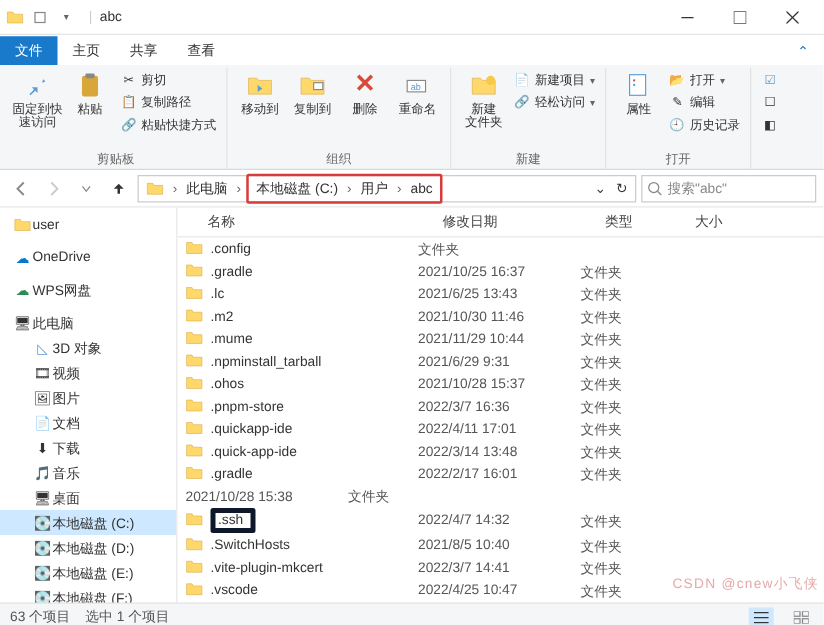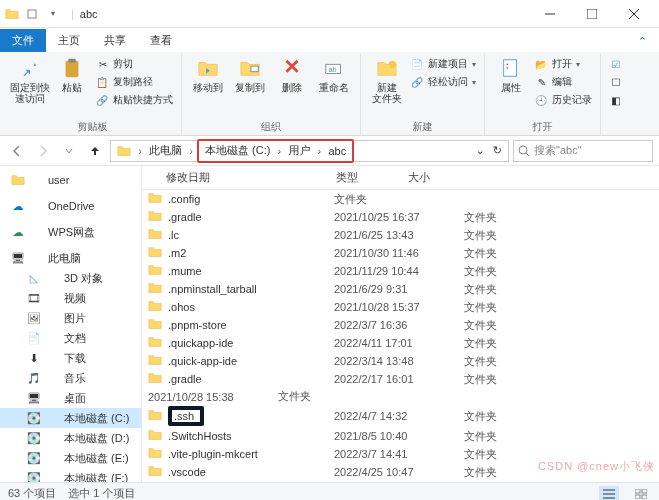--- a/index.html
+++ b/index.html
@@ -27,29 +27,29 @@
 .addr { height: 30px; display: flex; align-items: center; gap: 4px; padding: 0 6px; border-bottom: 1px solid #e8e8e8; }
 .navbtn { width: 22px; height: 22px; display: flex; align-items: center; justify-content: center; color: #888; }
 .navbtn.on { color: #333; }
 .breadcrumb { flex: 1; height: 22px; border: 1px solid #ccc; display: flex; align-items: center; padding: 0 2px; gap: 0; background: #fff; }
 .bc-seg { display: flex; align-items: center; padding: 0 4px; font-size: 11px; height: 20px; }
 .bc-sep { width: 10px; display: flex; align-items: center; justify-content: center; color: #666; }
 .bc-hl { border: 2px solid #d93a3a; border-radius: 2px; padding: 0 2px; margin: 0 1px; }
 .search { width: 140px; height: 22px; border: 1px solid #ccc; display: flex; align-items: center; padding: 0 4px; gap: 4px; color: #888; background: #fff; }
 .main { display: flex; height: 316px; }
 .tree { width: 142px; border-right: 1px solid #e8e8e8; overflow: hidden; padding: 4px 0; }
-.tnode { display: flex; align-items: center; gap: 22px; padding: 2px 4px 2px 10px; font-size: 11px; white-space: nowrap; }
+.tnode { display: flex; align-items: center; gap: 0; padding: 2px 4px 2px 10px; font-size: 11px; white-space: nowrap; }
 .tnode.sub { padding-left: 26px; }
 .tnode.sel { background: #cde8ff; }
 .tnode .ic { width: 16px; height: 16px; display: flex; align-items: center; justify-content: center; flex-shrink: 0; }
 .files { flex: 1; overflow: hidden; display: flex; flex-direction: column; }
 .fhead { display: flex; font-size: 11px; color: #444; border-bottom: 1px solid #e8e8e8; padding: 4px 0 4px 24px; }
 .fhead .c1 { width: 188px; }
 .fhead .c2 { width: 130px; }
-.fhead .c3 { width: 72px; margin-left: 40px; }
+.fhead .c3 { width: 72px; }
 .fhead .c4 { flex: 1; }
 .flist { overflow-y: scroll; flex: 1; }
 .frow { display: flex; align-items: center; font-size: 11px; padding: 1px 0 1px 6px; }
 .frow .ic { width: 16px; height: 16px; margin-right: 4px; flex-shrink: 0; }
 .frow .c1 { width: 186px; display: flex; align-items: center; overflow: hidden; }
 .frow .c2 { width: 130px; color: #555; }
 .frow .c3 { width: 72px; color: #555; }
 .frow.hl .name { border: 4px solid #0f172a; border-radius: 2px; padding: 0 6px 0 2px; }
 .status { height: 22px; border-top: 1px solid #e3e3e3; display: flex; align-items: center; padding: 0 8px; font-size: 11px; color: #555; gap: 12px; background: #f5f6f7; }
 .status .spacer { flex: 1; }
@@ -376,20 +376,21 @@
         <span>本地磁盘 (E:)</span>
       </div>
     <div class="tnode sub">
         <span class="ic">💽</span>
         <span>本地磁盘 (F:)</span>
       </div>
 
   </div>
   <div class="files">
     <div class="fhead">
+      <div class="c1">名称</div>
       <div class="c2">修改日期</div>
       <div class="c3">类型</div>
       <div class="c4">大小</div>
     </div>
     <div class="flist scrollbar" id="flist">
         <div class="frow">
           <div class="c1">
             <span class="ic"><svg width="14" height="14" viewBox="0 0 16 16">
                 <path class="folder-svg" d="M1 3h5l1 2h8v8H1z"></path>
               </svg></span>

